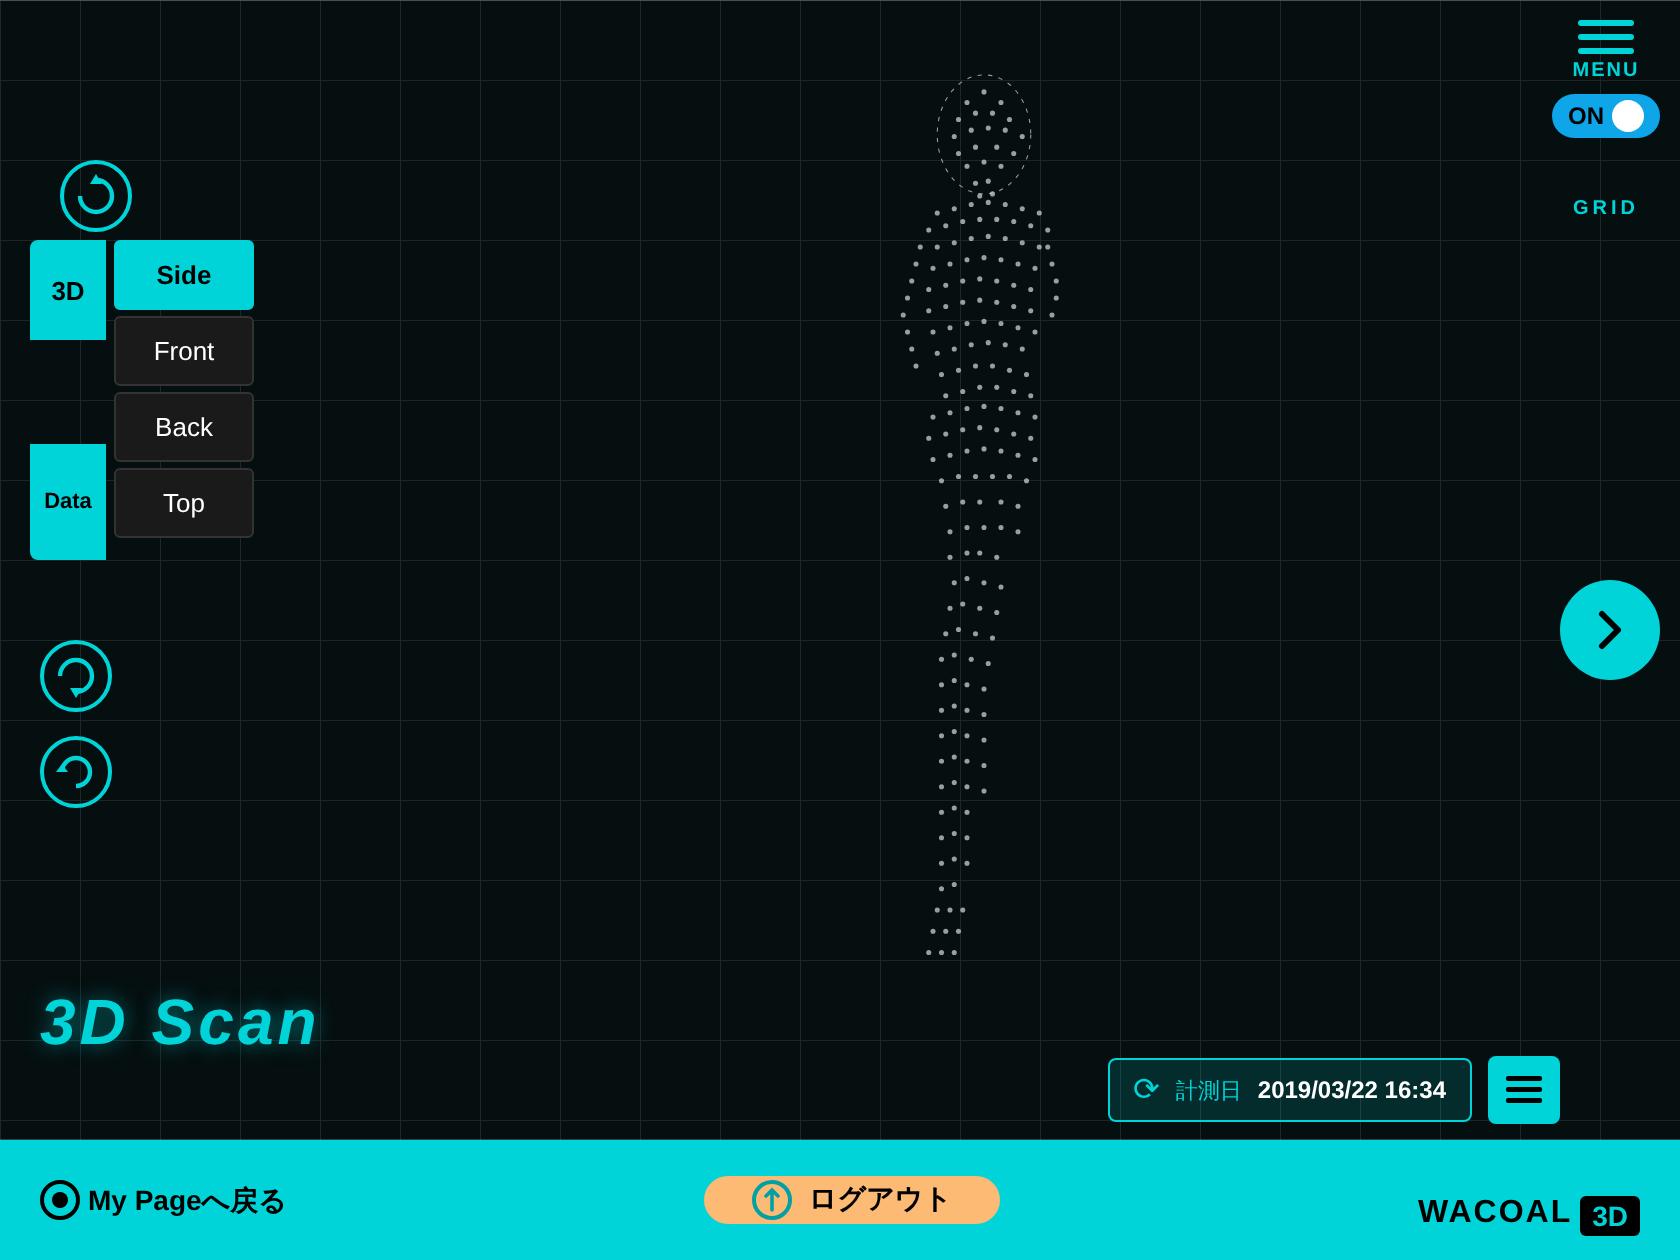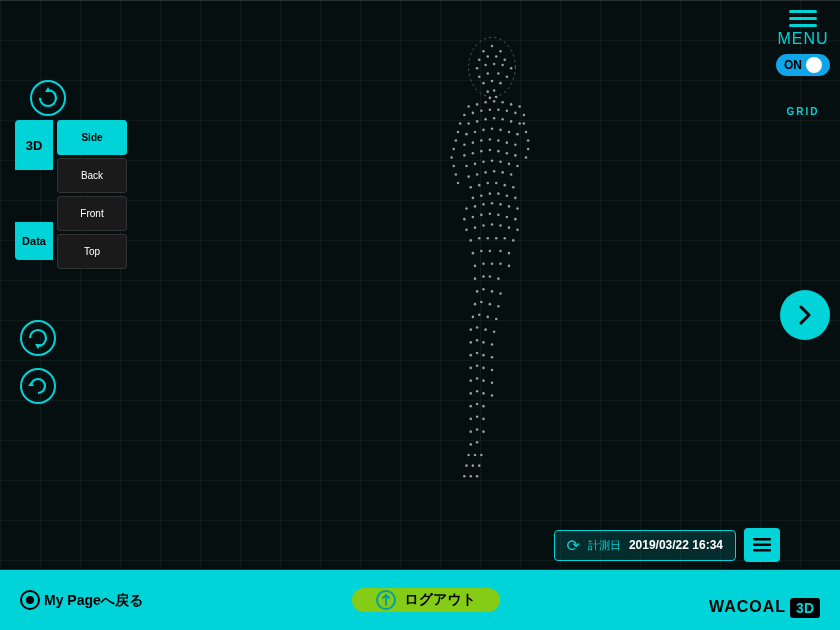--- a/index.html
+++ b/index.html
@@ -67,22 +67,22 @@
 
     .hamburger-line {
       width: 28px;
       height: 3px;
       background: #00d4d8;
       border-radius: 2px;
     }
 
     .menu-label {
       color: #00d4d8;
-      font-size: 16px;
-      font-weight: normal;
+      font-size: 10px;
+      font-weight: bold;
       letter-spacing: 1px;
     }
 
     .grid-toggle {
       background: #0ea5e9;
       border-radius: 20px;
       padding: 3px 8px;
       display: flex;
       align-items: center;
       gap: 4px;
@@ -140,39 +140,39 @@
       justify-content: center;
       border-radius: 4px 0 0 0;
     }
 
     .tab-data {
       background: #00d4d8;
       color: #000;
       font-weight: bold;
       font-size: 11px;
       width: 38px;
-      height: 38px;
+      height: 58px;
       display: flex;
       align-items: center;
       justify-content: center;
       border-radius: 0 0 0 4px;
       margin-top: 50px;
     }
 
     .view-buttons {
       display: flex;
       flex-direction: column;
       gap: 3px;
     }
 
     .view-btn {
       background: #1a1a1a;
       border: 1px solid #333;
       color: #fff;
-      font-size: 10px;
+      font-size: 13px;
       width: 70px;
       height: 35px;
       display: flex;
       align-items: center;
       justify-content: center;
       cursor: pointer;
       border-radius: 3px;
     }
 
     .view-btn.active {
@@ -321,21 +321,21 @@
       color: #000;
       font-size: 14px;
       font-weight: bold;
       cursor: pointer;
       display: flex;
       align-items: flex-end;
       gap: 4px;
     }
 
     .footer-logout {
-      background: #84cc16;
+      background: #fdba74;
       border-radius: 30px;
       padding: 2px 24px;
       display: flex;
       align-items: center;
       gap: 8px;
       cursor: pointer;
       border: none;
     }
 
     .footer-logout-text {
@@ -662,22 +662,22 @@
     </button>
   </div>
 
   <div class="left-panel">
     <div class="tab-3d-data">
       <div class="tab-3d">3D</div>
       <div class="tab-data">Data</div>
     </div>
     <div class="view-buttons">
       <button class="view-btn active">Side</button>
+      <button class="view-btn">Front</button>
       <button class="view-btn">Back</button>
-      <button class="view-btn">Front</button>
       <button class="view-btn">Top</button>
     </div>
   </div>
 
   <div class="rotation-controls">
     <button class="rotate-btn">
       <svg width="22" height="22" viewBox="0 0 22 22" fill="none" xmlns="http://www.w3.org/2000/svg">
         <path d="M11 19 A8 8 0 1 0 3 11" stroke="#00d4d8" stroke-width="2.2" fill="none"></path>
         <polygon points="11,22 8,17 14,17" fill="#00d4d8"></polygon>
       </svg>
@@ -690,20 +690,21 @@
     </button>
   </div>
 
   <button class="right-arrow-btn">
     <svg width="24" height="24" viewBox="0 0 24 24" fill="none">
       <path d="M8 4l8 8-8 8" stroke="#000" stroke-width="3" stroke-linecap="round" stroke-linejoin="round"></path>
     </svg>
   </button>
 
   <div class="scan-title">
+    <div class="scan-title-text">3D Scan</div>
   </div>
 
   <div class="date-bar">
     <div class="date-info">
       <span class="date-icon">⟳</span>
       <span class="date-label">計測日</span>
       <span class="date-value">2019/03/22  16:34</span>
     </div>
     <button class="list-icon-btn">
       <svg width="18" height="14" viewBox="0 0 18 14" fill="none">

